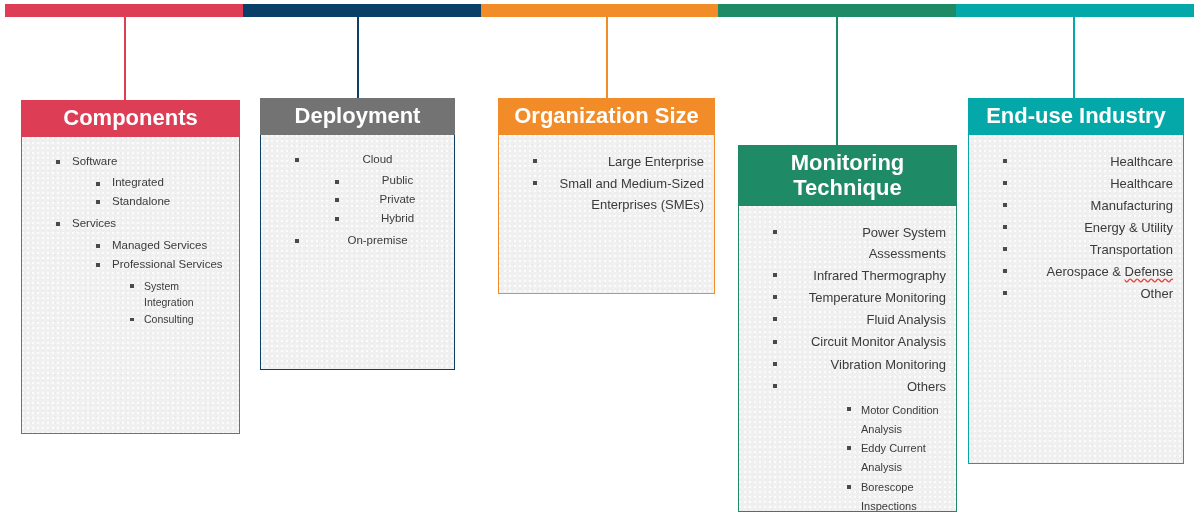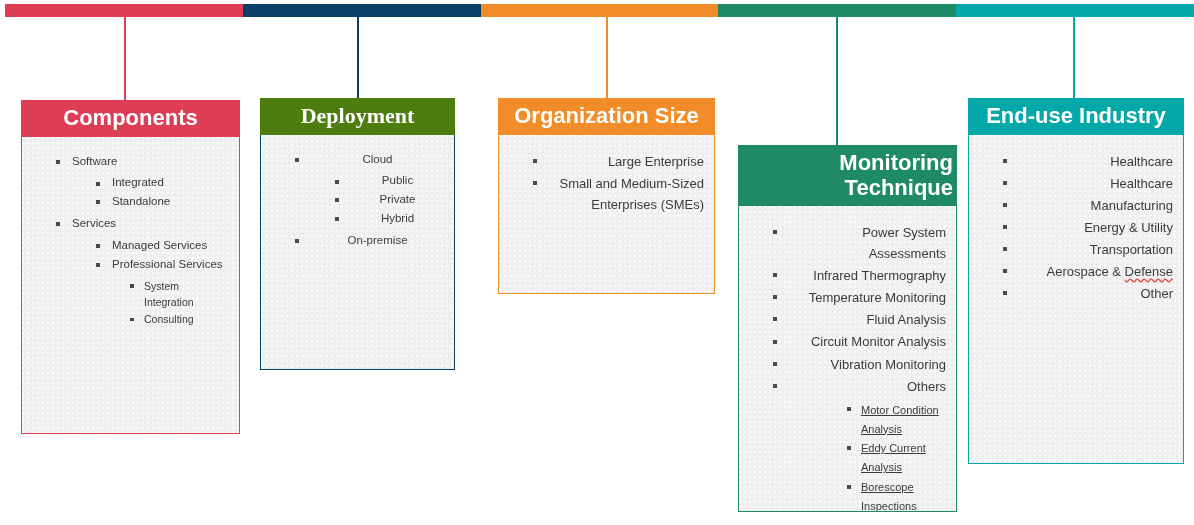--- a/index.html
+++ b/index.html
@@ -113,21 +113,21 @@
 
   
   .lvl3 > li.item {
     padding-left: 112px;
     font-size: 10.5px;
   }
   .lvl3 > li.item > .bullet { left: 98px; width: 3.5px; height: 3.5px; }
 
   
   .big .lvl1 > li.item { font-size: 13px; line-height: 1.62; text-align: right; }
-  .big .lvl3 > li.item { font-size: 11px; line-height: 1.72; text-decoration: underline; }
+  .big .lvl3 > li.item { font-size: 11px; line-height: 1.72; }
 
   .misspelled {
     text-decoration: underline wavy #e8443c;
     text-decoration-skip-ink: none;
     text-underline-offset: 2px;
   }
 </style>
 </head>
 <body>
 
@@ -189,21 +189,21 @@
           </li>
           <li class="item">
             <span class="bullet"></span>
             <span class="itemtext">Consulting</span>
           </li>
         </ul>
       </div>
   </div>
 
   <div class="panel" style="left:260px; top:98px; width:195px; height:272px;">
-    <div class="panel-header" style="background: #4d7c0f; font-family: Liberation Serif, serif;">Deployment</div>
+    <div class="panel-header" style="background: #737373;">Deployment</div>
     <div class="panel-body" style="border-color: rgb(10, 64, 104); text-align: center;">
         <ul class="tier lvl1">
           <li class="item">
             <span class="bullet"></span>
             <span class="itemtext">Cloud</span>
           </li>
         </ul>
         <ul class="tier lvl2">
           <li class="item">
             <span class="bullet"></span>
@@ -237,21 +237,21 @@
           </li>
           <li class="item">
             <span class="bullet"></span>
             <span class="itemtext">Small and Medium-Sized Enterprises (SMEs)</span>
           </li>
         </ul>
       </div>
   </div>
 
   <div class="panel big" style="left:738px; top:145px; width:219px; height:367px;">
-    <div class="panel-header" style="background: rgb(31, 138, 102); text-align: right;">Monitoring Technique</div>
+    <div class="panel-header" style="background: rgb(31, 138, 102);">Monitoring Technique</div>
     <div class="panel-body" style="border-color: rgb(31, 138, 102);">
         <ul class="tier lvl1">
           <li class="item">
             <span class="bullet"></span>
             <span class="itemtext">Power System Assessments</span>
           </li>
           <li class="item">
             <span class="bullet"></span>
             <span class="itemtext">Infrared Thermography</span>
           </li>

